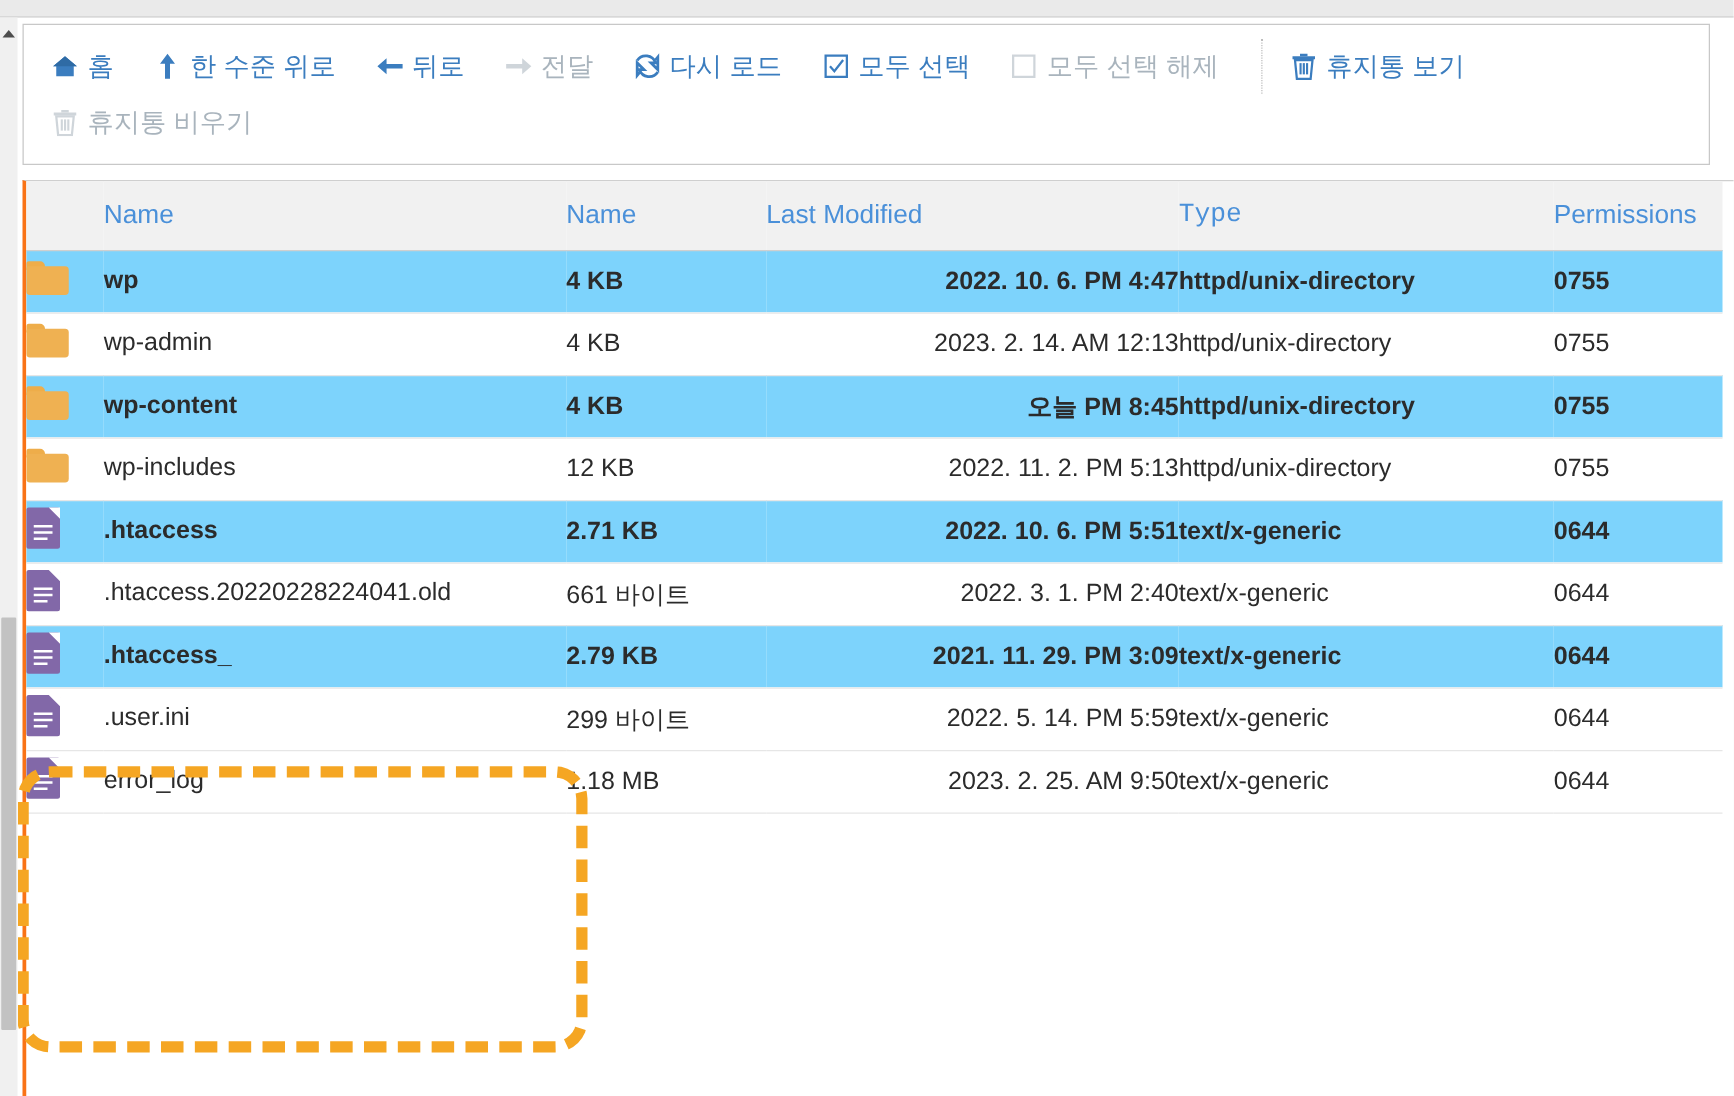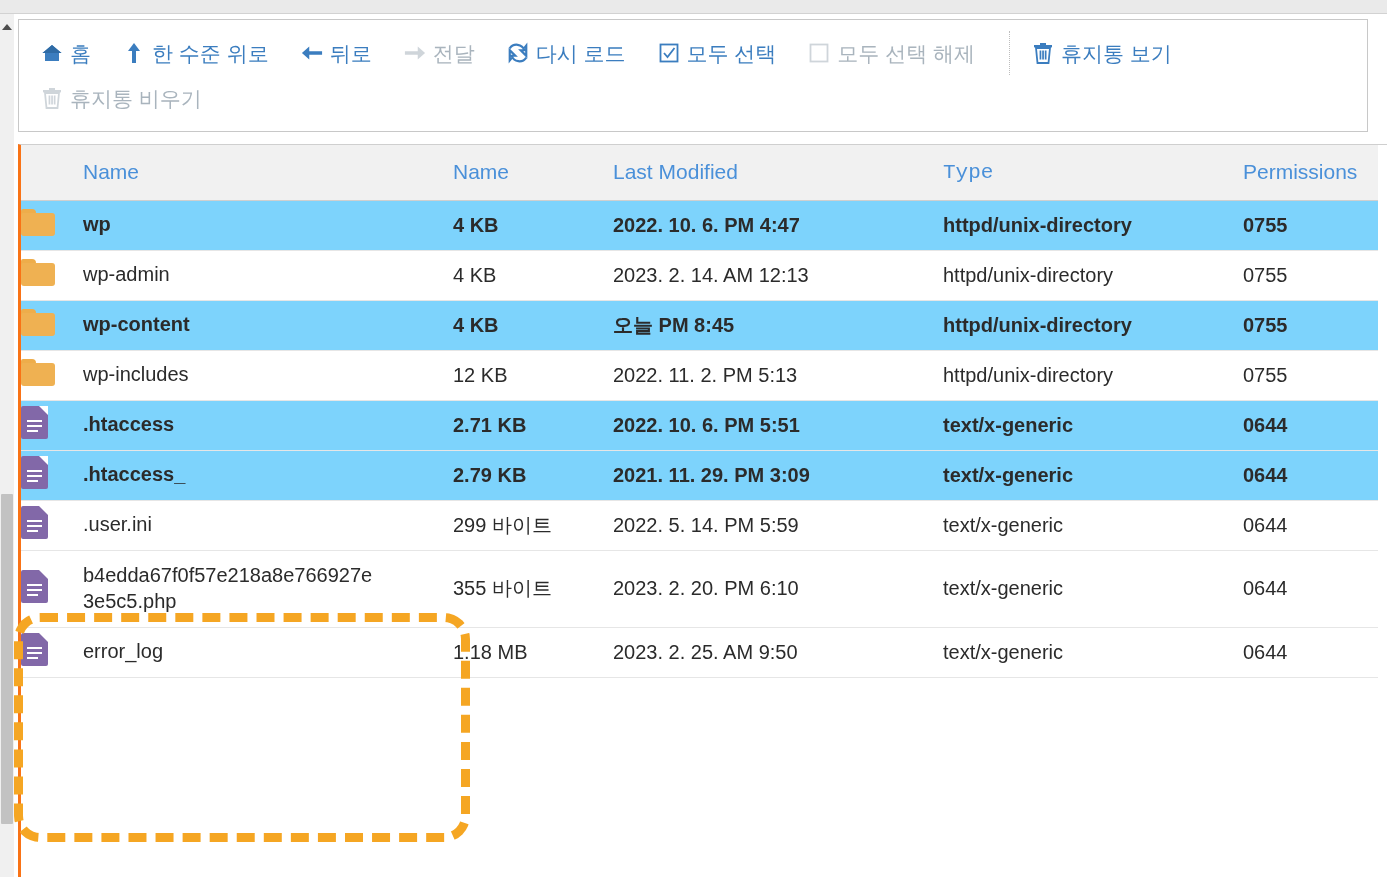--- a/index.html
+++ b/index.html
@@ -149,21 +149,21 @@
   .col-name  { width: 370px; }
   .col-size  { width: 160px; }
   .col-date  { width: 330px; }
   .col-type  { width: 300px; }
   .col-perm  { width: 135px; }
 
   th.col-name { padding-left: 22px; }
   td.c-name   { padding-left: 22px; padding-right: 10px; line-height: 1.28; }
   td.c-size   { padding-left: 2px; margin-left: 21px; }
   th.col-size { padding-left: 2px; }
-  td.c-date   { padding-left: 2px; }
+  td.c-date   { padding-left: 2px; text-align: right; }
   th.col-date { padding-left: 2px; }
   td.c-type   { padding-left: 2px; }
   th.col-type { padding-left: 2px; font-family: Liberation Mono, monospace; }
   td.c-perm   { padding-left: 2px; margin-left: 12px; }
   th.col-perm { padding-left: 2px; }
 
   td.c-icon { padding-left: 22px; }
 
   tr.tall td { height: 77px; }
 
@@ -407,20 +407,32 @@
                   <i></i>
                   <i></i>
                   <i></i>
                 </span></span></td>
             <td class="c-name">.htaccess</td>
             <td class="c-size">2.71 KB</td>
             <td class="c-date">2022. 10. 6. PM 5:51</td>
             <td class="c-type">text/x-generic</td>
             <td class="c-perm">0644</td>
           </tr>
+          <tr class="row-norm">
+            <td class="c-icon"><span class="file-ic"><span class="file-lines">
+                  <i></i>
+                  <i></i>
+                  <i></i>
+                </span></span></td>
+            <td class="c-name">.htaccess.20220228224041.old</td>
+            <td class="c-size">661 바이트</td>
+            <td class="c-date">2022. 3. 1. PM 2:40</td>
+            <td class="c-type">text/x-generic</td>
+            <td class="c-perm">0644</td>
+          </tr>
           <tr class="row-alt">
             <td class="c-icon"><span class="file-ic"><span class="file-lines">
                   <i></i>
                   <i></i>
                   <i></i>
                 </span></span></td>
             <td class="c-name">.htaccess_</td>
             <td class="c-size">2.79 KB</td>
             <td class="c-date">2021. 11. 29. PM 3:09</td>
             <td class="c-type">text/x-generic</td>
@@ -431,32 +443,20 @@
                   <i></i>
                   <i></i>
                   <i></i>
                 </span></span></td>
             <td class="c-name">.user.ini</td>
             <td class="c-size">299 바이트</td>
             <td class="c-date">2022. 5. 14. PM 5:59</td>
             <td class="c-type">text/x-generic</td>
             <td class="c-perm">0644</td>
           </tr>
-          <tr class="row-norm tall">
-            <td class="c-icon"><span class="file-ic"><span class="file-lines">
-                  <i></i>
-                  <i></i>
-                  <i></i>
-                </span></span></td>
-            <td class="c-name">b4edda67f0f57e218a8e766927e<br>3e5c5.php</td>
-            <td class="c-size">355 바이트</td>
-            <td class="c-date">2023. 2. 20. PM 6:10</td>
-            <td class="c-type">text/x-generic</td>
-            <td class="c-perm">0644</td>
-          </tr>
           <tr class="row-norm">
             <td class="c-icon"><span class="file-ic"><span class="file-lines">
                   <i></i>
                   <i></i>
                   <i></i>
                 </span></span></td>
             <td class="c-name">error_log</td>
             <td class="c-size">1.18 MB</td>
             <td class="c-date">2023. 2. 25. AM 9:50</td>
             <td class="c-type">text/x-generic</td>

